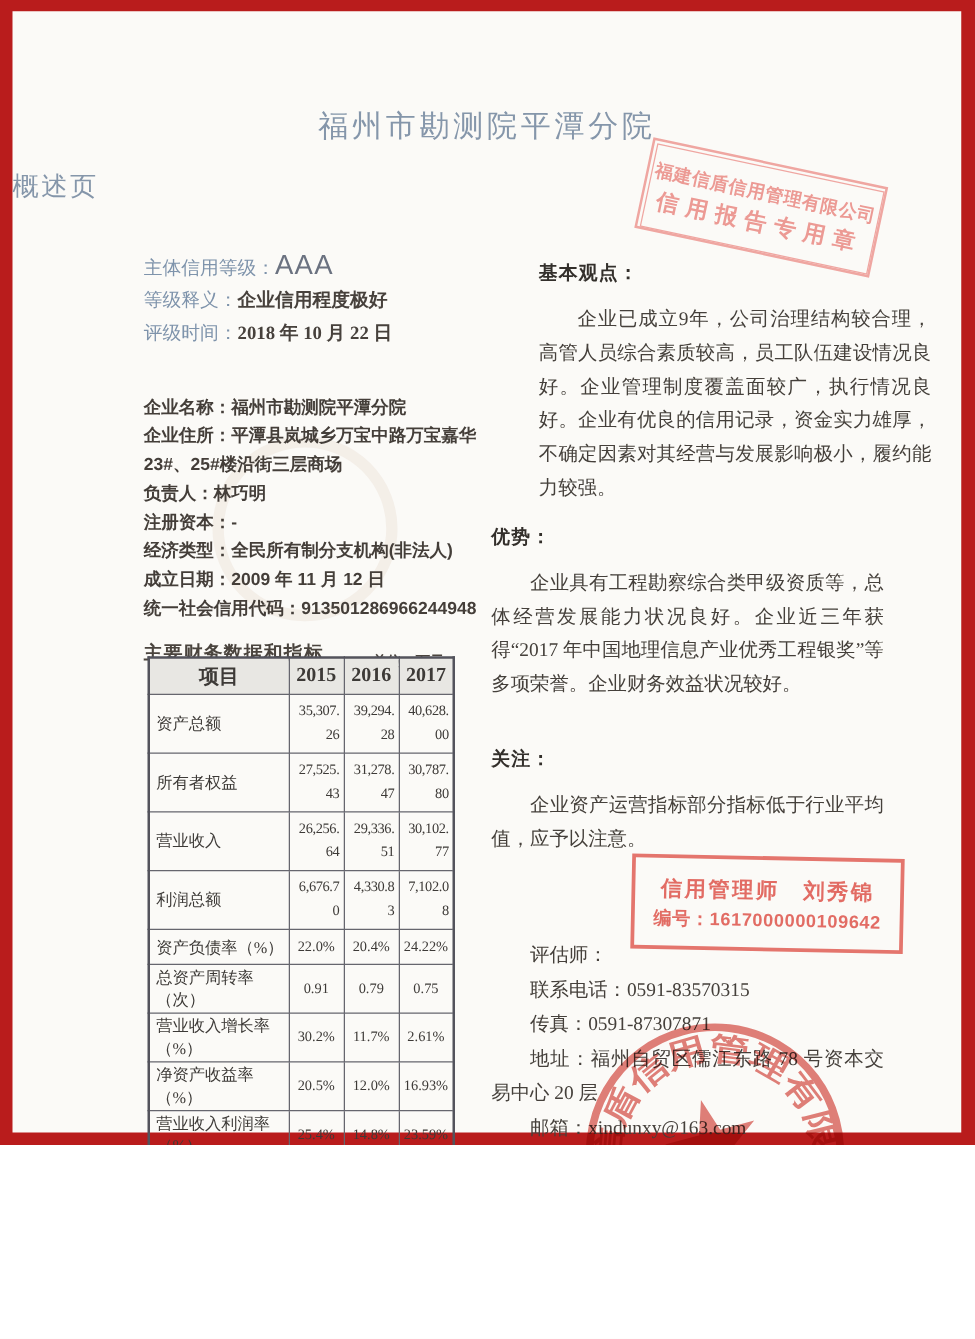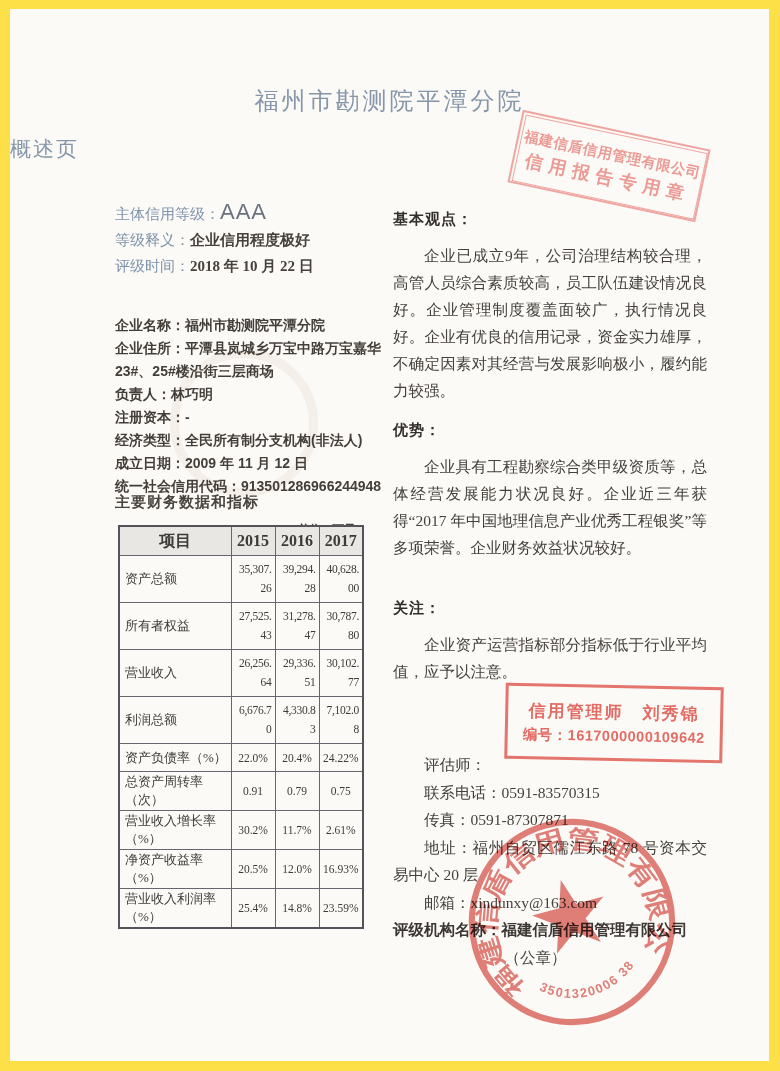--- a/index.html
+++ b/index.html
@@ -1,16 +1,16 @@
 <!DOCTYPE html>
 <html><head>
 <meta charset="utf-8">
 <style>
   html,body{margin:0;padding:0;}
-  .scan{position:relative;width:780px;height:1071px;background:#fde047;overflow:hidden;
+  .scan{position:relative;width:780px;height:916px;background:#b91c1c;overflow:hidden;
         font-family:"Liberation Serif","DejaVu Serif",serif;}
   .page{position:absolute;left:10px;top:9px;right:11px;bottom:10px;background:#fbfaf7;}
 
   
   .doc-title{position:absolute;top:76px;left:0;width:100%;text-align:center;
              font-size:24px;letter-spacing:3px;color:#8596aa;font-family:"Liberation Sans",sans-serif;}
   .doc-subtitle{position:absolute;top:126px;left:0;width:100%;text-align:left;
              font-size:21px;letter-spacing:2px;color:#8596aa;font-family:"Liberation Sans",sans-serif;}
 
   
@@ -23,41 +23,41 @@
   .rating .lbl{color:#7e93ab;}
   .rating .val{color:#47413c;font-weight:bold;font-family:"Liberation Serif",serif;}
   .rating .grade{color:#6b7280;font-size:22px;font-weight:normal;letter-spacing:1px;
           font-family:"Liberation Sans",sans-serif;}
 
   
   .company{position:absolute;left:105px;top:305px;width:286px;color:#443e39;font-weight:bold;
            font-size:14px;line-height:23px;font-family:"Liberation Sans",sans-serif;}
 
   
-  .fin-head{position:absolute;left:105px;top:484px;font-size:15px;font-weight:bold;color:#4a443e;letter-spacing:1px;}
+  .fin-head{position:absolute;left:105px;top:504px;font-size:15px;font-weight:bold;color:#4a443e;letter-spacing:1px;}
   .fin-unit{position:absolute;left:288px;top:485px;font-size:11.5px;color:#4a443e;font-weight:bold;margin-top:28px;}
   .fin-table{position:absolute;left:108px;top:516px;border-collapse:collapse;table-layout:fixed;
              color:#3d3a37;}
   .fin-table{border:2px solid #53535c;}
   .fin-table td,.fin-table th{border:1px solid #66666e;padding:1px 3px;}
   .fin-table th{height:26px;background:#e8e7e3;font-size:16px;font-weight:600;text-align:center;}
   .fin-table .c-item{width:112px;}
   .fin-table .c-yr{width:44px;}
   .fin-table td.lab{font-size:13px;text-align:left;padding-left:5px;}
   .fin-table tr.r2 td{height:44px;}
   .fin-table tr.r1 td{height:25px;}
   .fin-table td.num{font-size:11.5px;text-align:right;word-break:break-all;line-height:19px;letter-spacing:-0.3px;}
   .fin-table td.pct{font-size:11.5px;text-align:center;word-break:break-all;}
 
   
   .rc{position:absolute;left:383px;width:314px;color:#45403b;font-size:15.5px;line-height:27px;
       text-align:justify;}
   .rc h4{margin:0;font-size:15px;color:#332f2b;letter-spacing:1px;}
   .rc p{margin:0;text-indent:2em;}
-  .blk-basic{top:197px;}
+  .blk-basic{top:197px;margin-left:38px;}
   .blk-strength{top:408px;}
   .blk-concern{top:586px;}
   .rc h4{margin-bottom:9px;}
 
   .assessor{position:absolute;left:383px;top:742px;width:314px;color:#45403b;
             font-size:15.5px;line-height:27.5px;text-align:justify;}
   .assessor div.indent{text-indent:2em;}
   .assessor .agency{font-weight:bold;color:#3c3733;}
   .assessor .seal-note{text-indent:7.2em;}
 

